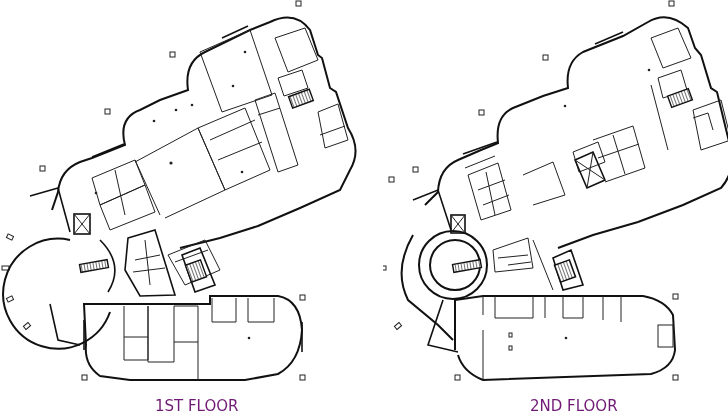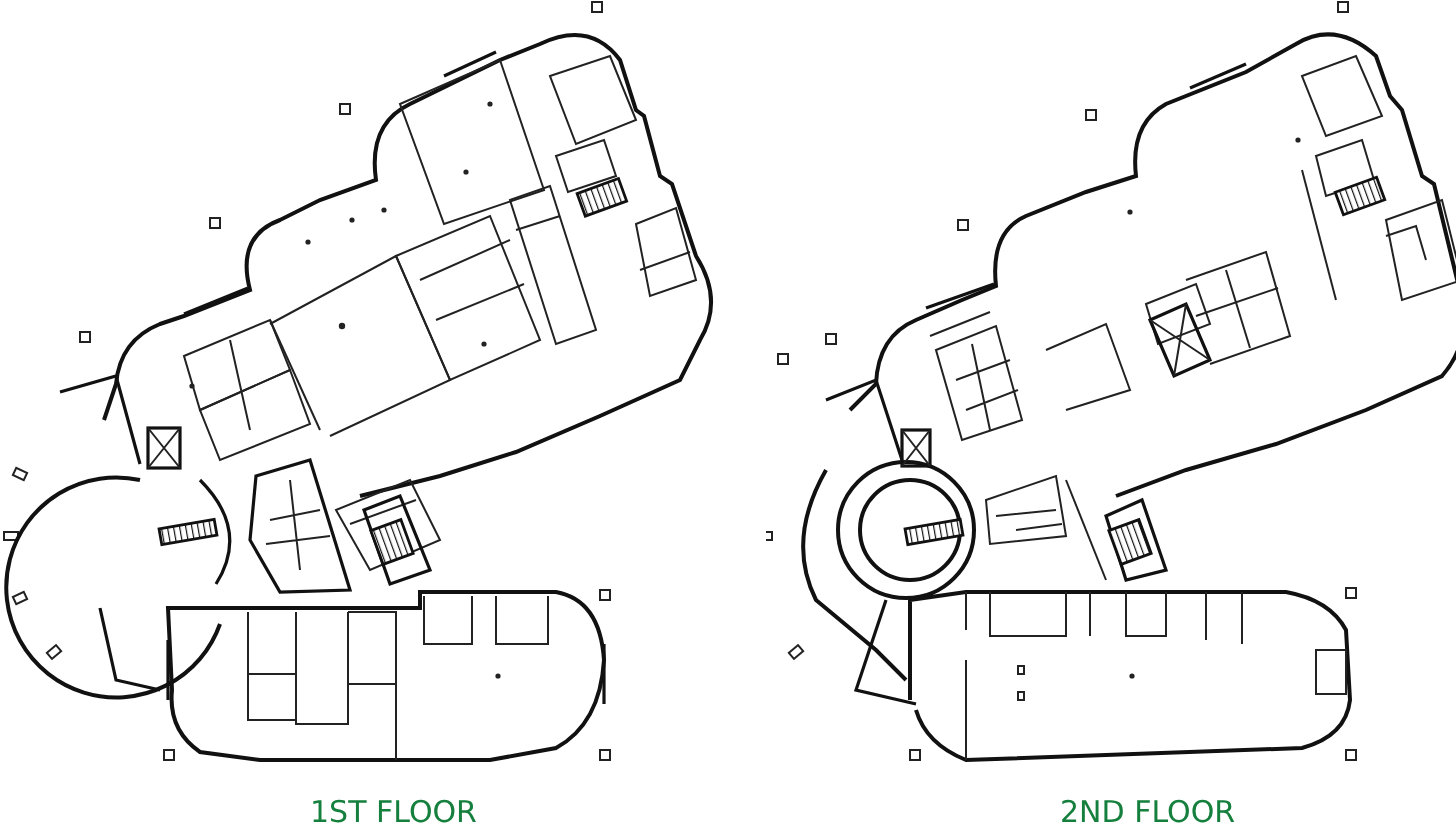--- a/index.html
+++ b/index.html
@@ -1,19 +1,19 @@
 <!DOCTYPE html>
 <html><head>
 <meta charset="utf-8">
 <style>
   html, body { margin: 0; padding: 0; background: #ffffff; }
   body { width: 728px; height: 416px; position: relative; overflow: hidden; font-family: "DejaVu Sans", sans-serif; }
   .plan { position: absolute; top: 0; }
   .plan svg { display: block; }
-  .floor-label { position: absolute; font-family: "DejaVu Sans", sans-serif; font-size: 15px; color: #15803d; letter-spacing: 0px; }
+  .floor-label { position: absolute; font-family: "DejaVu Sans", sans-serif; font-size: 15px; color: #701a75; letter-spacing: 0px; }
   .w { fill: none; stroke: #111; stroke-width: 2; stroke-linejoin: miter; }
   .t { fill: none; stroke: #222; stroke-width: 1; }
   .th { fill: none; stroke: #111; stroke-width: 1.6; }
   .col { fill: #fff; stroke: #222; stroke-width: 1; }
   .dot { fill: #222; }
   .stair { fill: url(#hatch); stroke: #111; stroke-width: 1.4; }
 </style>
 </head>
 <body>
 

